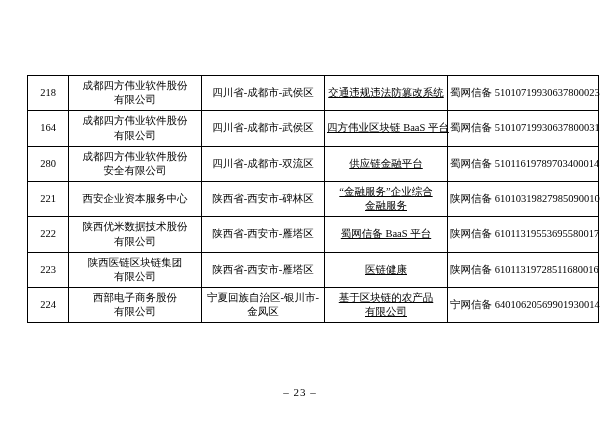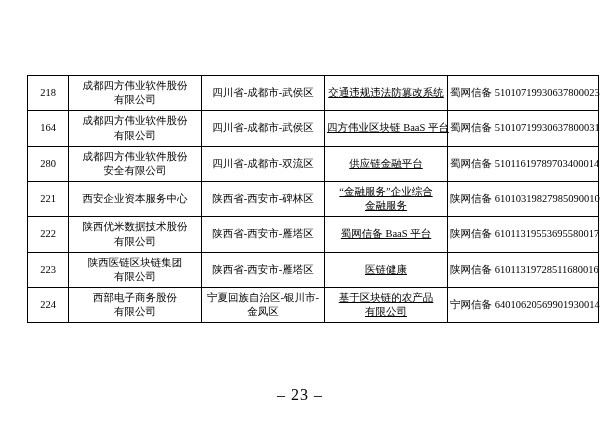--- a/index.html
+++ b/index.html
@@ -63,21 +63,21 @@
   .cell-line {
     display: block;
     white-space: nowrap;
   }
   .page-number {
     position: absolute;
     left: 0;
     top: 366px;
     width: 600px;
     text-align: center;
-    font-size: 16px;
+    font-size: 11px;
     letter-spacing: 1px;
     font-family: "Liberation Serif", "DejaVu Serif", serif;
   }
 </style>
 </head>
 <body>
 
 <div class="page">
 
   <div class="table-wrap">

